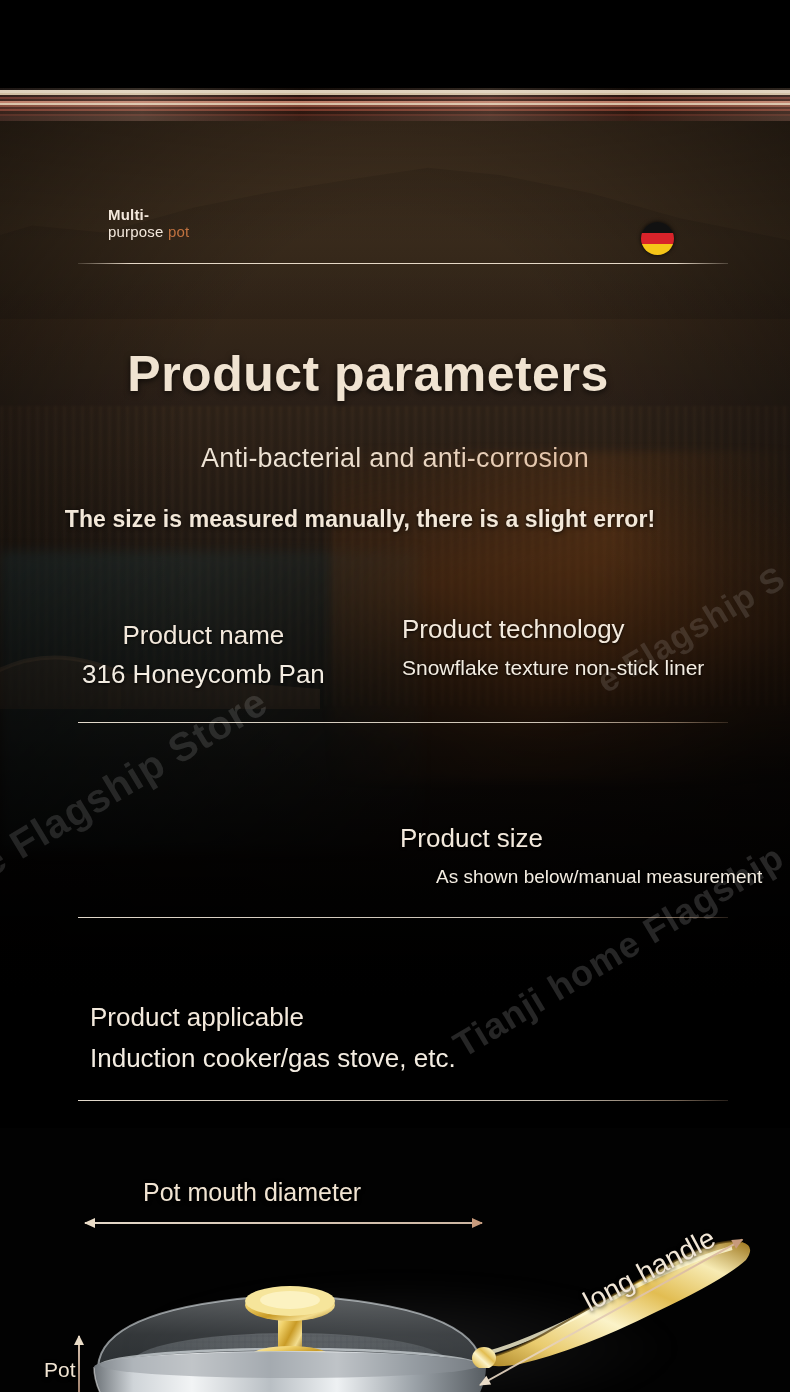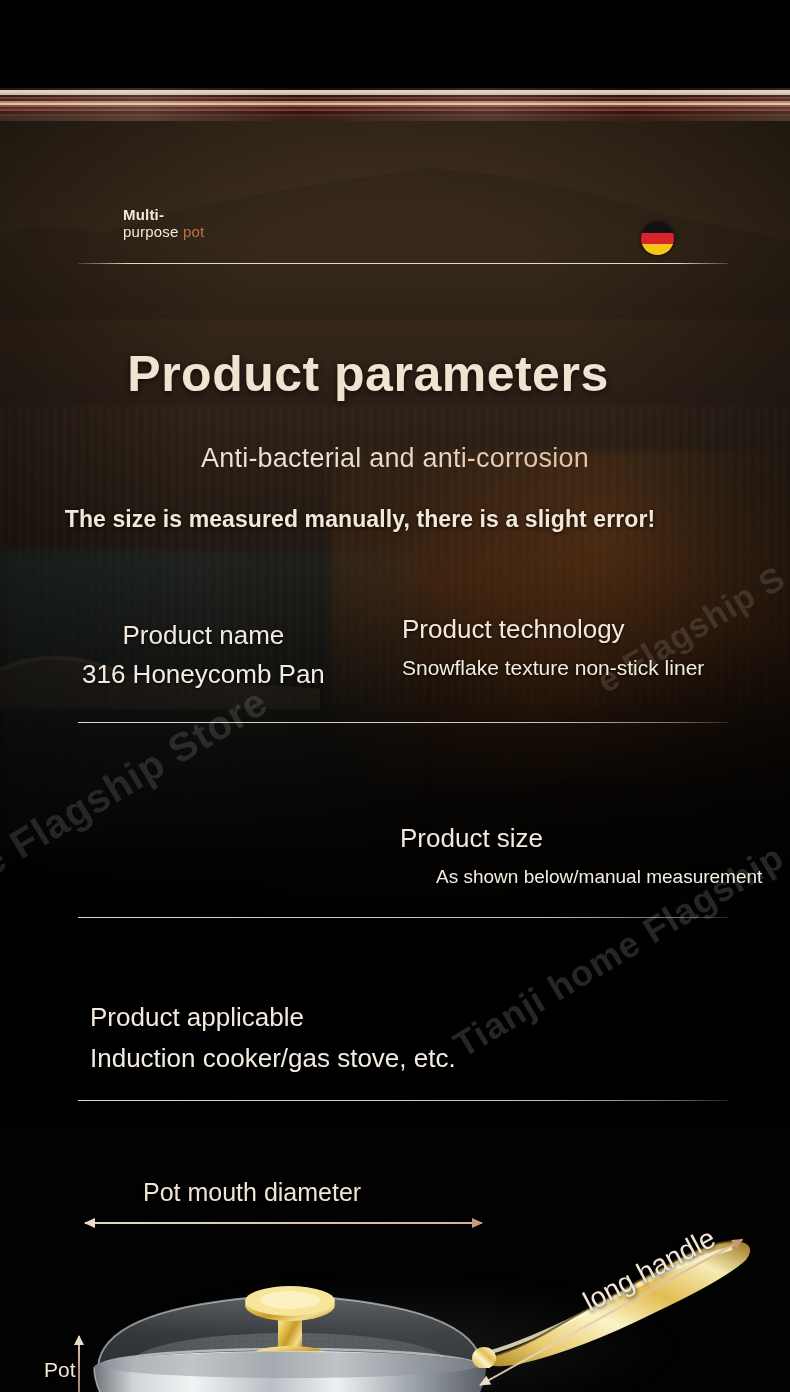--- a/index.html
+++ b/index.html
@@ -79,21 +79,21 @@
       radial-gradient(ellipse at 50% 42%, rgba(0,0,0,0) 38%, rgba(0,0,0,.55) 100%);}
 
   
   .wm{position:absolute;color:rgba(255,255,255,.13);font-weight:700;
       white-space:nowrap;pointer-events:none;user-select:none;letter-spacing:1px;}
   .wm1{left:-40px;top:760px;font-size:40px;transform:rotate(-31deg);}
   .wm2{left:430px;top:930px;font-size:36px;transform:rotate(-31deg);color:rgba(255,255,255,.15);}
   .wm3{left:585px;top:610px;font-size:34px;transform:rotate(-31deg);color:rgba(255,255,255,.12);}
 
   
-  .brand{position:absolute;left:123px;top:207px;line-height:1.12;}
+  .brand{position:absolute;left:108px;top:207px;line-height:1.12;}
   .brand .l1{font-size:15px;font-weight:700;color:#f3e8dc;letter-spacing:.2px;}
   .brand .l2{font-size:15px;font-weight:400;letter-spacing:.2px;}
   .brand .l2 .w{color:#f3e8dc;}
   .brand .l2 .o{color:#c1723f;}
 
   .flag{position:absolute;left:641px;top:222px;width:33px;height:33px;border-radius:50%;
     overflow:hidden;box-shadow:0 0 4px rgba(0,0,0,.8);}
   .flag i{display:block;height:33.33%;}
   .flag .b{background:#111;}
   .flag .r{background:#d8232a;}

